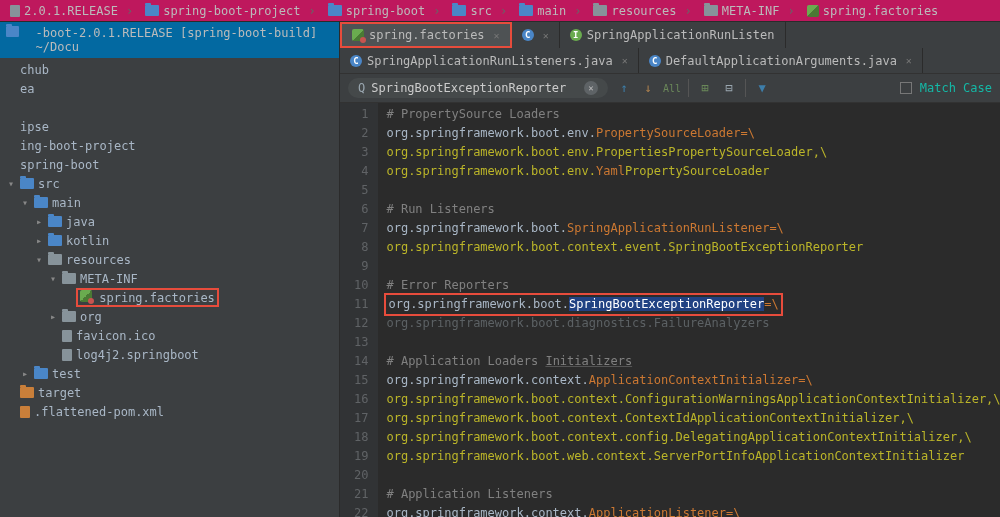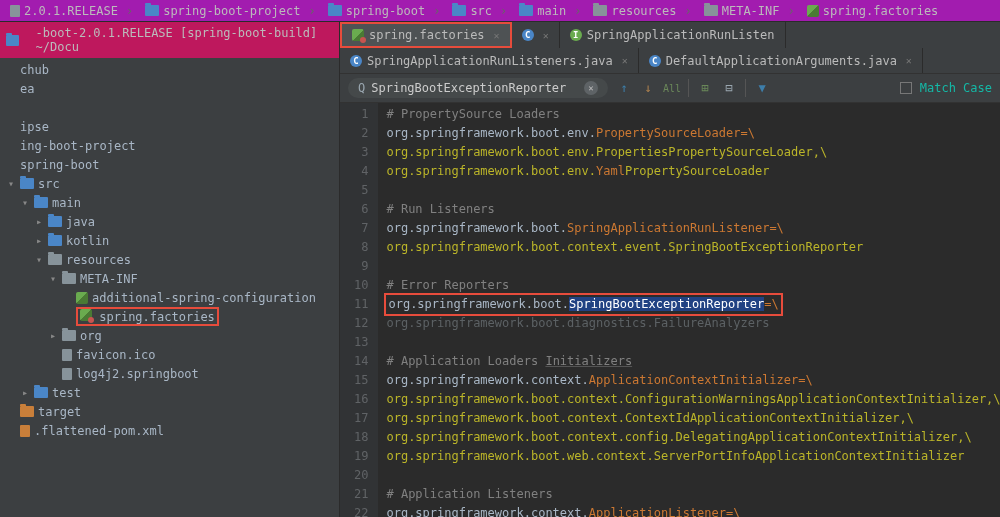--- a/index.html
+++ b/index.html
@@ -1,37 +1,37 @@
 <!DOCTYPE html>
 <html><head>
 <meta charset="utf-8">
 <style>
 * { margin:0; padding:0; box-sizing:border-box; font-family:'Menlo','Consolas',monospace; font-size:12px; }
 body { background:#2b2b2b; color:#a9b7c6; width:1000px; height:517px; overflow:hidden; }
 .root { display:flex; flex-direction:column; height:100%; }
-.crumbs { display:flex; align-items:center; height:22px; background:#a21caf; border-bottom:1px solid #2b2b2b; padding-left:4px; overflow:hidden; }
+.crumbs { display:flex; align-items:center; height:22px; background:#be185d; border-bottom:1px solid #2b2b2b; padding-left:4px; overflow:hidden; }
 .crumb { display:flex; align-items:center; gap:4px; padding:0 6px; color:#bbb; white-space:nowrap; cursor:pointer; }
 .crumb:after { content:'›'; color:#666; margin-left:4px; }
 .crumb:last-child:after { content:''; }
 .ic-folder { width:14px; height:11px; background:#87939a; display:inline-block; border-radius:1px; position:relative; }
 .ic-folder:before { content:''; position:absolute; top:-2px; left:0; width:6px; height:2px; background:#87939a; border-radius:1px 1px 0 0; }
 .ic-folder.blue { background:#4a86c7; }
 .ic-folder.blue:before { background:#4a86c7; }
 .ic-folder.orange { background:#c97f3a; }
 .ic-folder.orange:before { background:#c97f3a; }
 .ic-leaf { width:12px; height:12px; background:linear-gradient(135deg,#6aab4f 50%,#4a7a34 50%); display:inline-block; border-radius:2px; }
 .ic-leaf.star { position:relative; }
 .ic-leaf.star:after { content:''; position:absolute; right:-2px; bottom:-2px; width:6px; height:6px; background:#c75450; border-radius:50%; }
 .ic-c { width:12px; height:12px; background:#4a86c7; border-radius:50%; display:inline-flex; align-items:center; justify-content:center; color:#fff; font-size:9px; font-weight:bold; }
 .ic-i { width:12px; height:12px; background:#6aab4f; border-radius:50%; display:inline-flex; align-items:center; justify-content:center; color:#fff; font-size:9px; font-weight:bold; }
 .ic-file { width:10px; height:12px; background:#87939a; display:inline-block; border-radius:1px; }
 .ic-xml { width:10px; height:12px; background:#c97f3a; display:inline-block; border-radius:1px; }
 .main { display:flex; flex:1; overflow:hidden; }
 .side { width:340px; background:#3c3f41; overflow:auto; border-right:1px solid #2b2b2b; }
-.proj-head { background:#be185d; padding:4px 6px; color:#bbb; display:flex; gap:17px; align-items:center; }
+.proj-head { background:#0369a1; padding:4px 6px; color:#bbb; display:flex; gap:17px; }
 .tree { padding:2px 0; }
 .node { display:flex; align-items:center; gap:4px; padding:1px 0 1px 6px; white-space:nowrap; cursor:pointer; height:19px; }
 .arrow { width:10px; display:inline-flex; justify-content:center; color:#888; font-size:10px; }
 .sp { display:inline-block; width:10px; }
 .hl-red { border:2px solid #e74c3c; padding:0 2px; margin:-2px 0; }
 .editor { flex:1; display:flex; flex-direction:column; background:#2b2b2b; overflow:hidden; }
 .tabs { display:flex; background:#3c3f41; height:26px; overflow:hidden; }
 .tabs.row2 { border-bottom:1px solid #323232; }
 .tab { display:flex; align-items:center; gap:5px; padding:0 10px; color:#bbb; border-right:1px solid #2b2b2b; cursor:pointer; white-space:nowrap; }
 .tab.active { background:#4e5254; }
@@ -161,29 +161,20 @@
             <span class="ic-folder"></span>
             <span>resources</span>
           </div>
           <div class="node">
             <span class="sp"></span>
             <span class="sp"></span>
             <span class="sp"></span>
             <span class="arrow">▾</span>
             <span class="ic-folder"></span>
             <span>META-INF</span>
-          </div>
-          <div class="node">
-            <span class="sp"></span>
-            <span class="sp"></span>
-            <span class="sp"></span>
-            <span class="sp"></span>
-            <span class="arrow"></span>
-            <span class="ic-leaf"></span>
-            <span>additional-spring-configuration</span>
           </div>
           <div class="node">
             <span class="sp"></span>
             <span class="sp"></span>
             <span class="sp"></span>
             <span class="sp"></span>
             <span class="arrow"></span>
             <span class="hl-red"><span class="ic-leaf star"></span> <span>spring.factories</span></span>
           </div>
           <div class="node">

